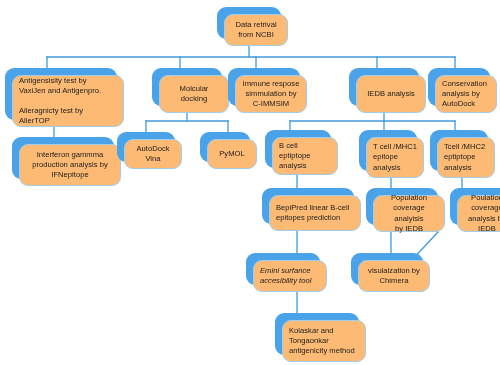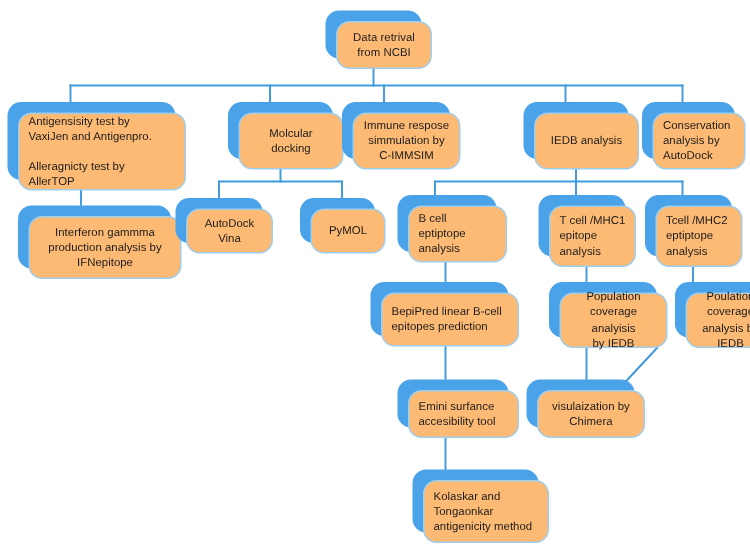--- a/index.html
+++ b/index.html
@@ -204,21 +204,21 @@
 
   <div class="node left" style="left:430px; top:130px; width:58px; height:41px;padding-left:37px;">
     <div class="plate"></div>
     <div class="face">
       <span class="label">Tcell /MHC2
 eptiptope
 analysis</span>
     </div>
   </div>
 
-  <div class="node left" style="left:247px; top:188px; width:92px; height:36px;padding-left:48px;">
+  <div class="node left" style="left:262px; top:188px; width:92px; height:36px;padding-left:48px;">
     <div class="plate"></div>
     <div class="face">
       <span class="label">BepiPred linear B-cell
 epitopes prediction</span>
     </div>
   </div>
 
   <div class="node center" style="left:355px; top:188px; width:72px; height:37px;margin-left:11px;">
     <div class="plate"></div>
     <div class="face">
@@ -230,21 +230,21 @@
 
   <div class="node center" style="left:434px; top:188px; width:60px; height:37px;margin-left:16px;">
     <div class="plate"></div>
     <div class="face">
       <span class="label">Poulation
 coverage
 analysis by IEDB</span>
     </div>
   </div>
 
-  <div class="node left" style="left:265px; top:253px; width:74px; height:32px;">
+  <div class="node left" style="left:246px; top:253px; width:74px; height:32px;font-style:italic;">
     <div class="plate"></div>
     <div class="face">
       <span class="label">Emini  surfance
 accesibility tool</span>
     </div>
   </div>
 
   <div class="node center" style="left:351px; top:253px; width:72px; height:32px;">
     <div class="plate"></div>
     <div class="face">

